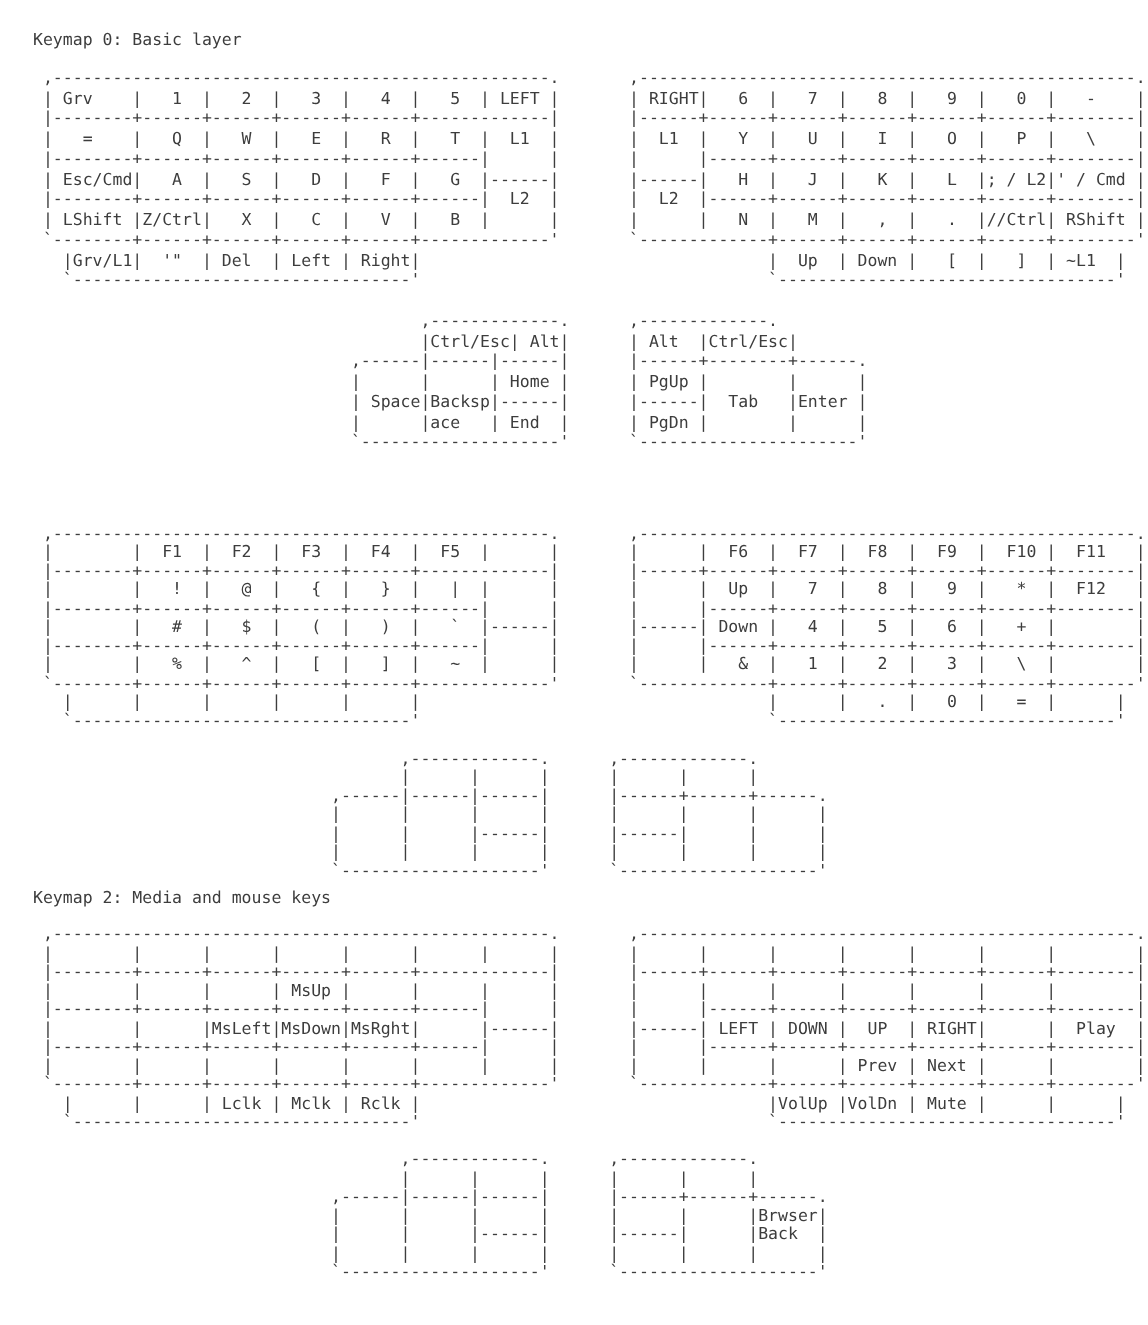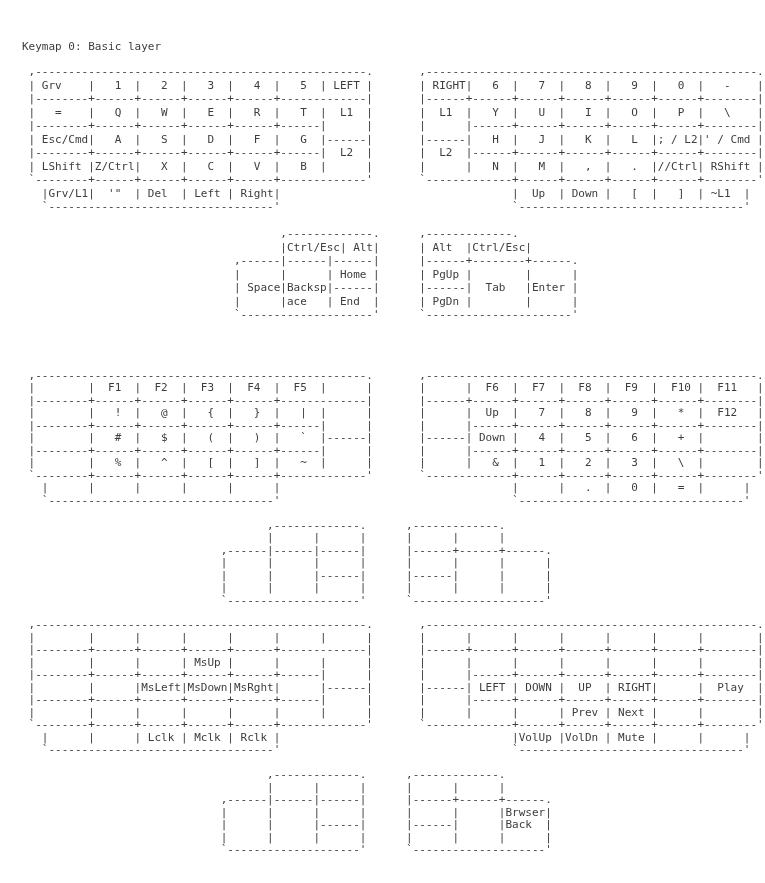--- a/index.html
+++ b/index.html
@@ -15,21 +15,20 @@
     overflow: hidden;
     font-family: "DejaVu Sans Mono", "Liberation Mono", monospace;
     color: #3d3d3d;
   }
   .km-section { margin: 0; }
   .km-title {
     font-size: 11px;
     line-height: 13px;
     white-space: pre;
     font-weight: normal;
-    margin-top: 20px;
   }
   pre.km-art {
     margin: 12px 0 0 0;
     padding: 0;
     font-family: "DejaVu Sans Mono", "Liberation Mono", monospace;
     font-size: 11px;
     white-space: pre;
   }
   #k0 pre.km-art { line-height: 13.5px; }
   #k1 pre.km-art { line-height: 12.5px; }
@@ -79,20 +78,21 @@
                                      ,-------------.      ,-------------.
                                      |      |      |      |      |      |
                               ,------|------|------|      |------+------+------.
                               |      |      |      |      |      |      |      |
                               |      |      |------|      |------|      |      |
                               |      |      |      |      |      |      |      |
                               `--------------------'      `--------------------'</pre>
 </div>
 
 <div class="km-section" id="k2">
+  <div class="km-title">Keymap 2: Media and mouse keys</div>
   <pre class="km-art"> ,--------------------------------------------------.       ,--------------------------------------------------.
  |        |      |      |      |      |      |      |       |      |      |      |      |      |      |        |
  |--------+------+------+------+------+-------------|       |------+------+------+------+------+------+--------|
  |        |      |      | MsUp |      |      |      |       |      |      |      |      |      |      |        |
  |--------+------+------+------+------+------|      |       |      |------+------+------+------+------+--------|
  |        |      |MsLeft|MsDown|MsRght|      |------|       |------| LEFT | DOWN |  UP  | RIGHT|      |  Play  |
  |--------+------+------+------+------+------|      |       |      |------+------+------+------+------+--------|
  |        |      |      |      |      |      |      |       |      |      |      | Prev | Next |      |        |
  `--------+------+------+------+------+-------------'       `-------------+------+------+------+------+--------'
    |      |      | Lclk | Mclk | Rclk |                                   |VolUp |VolDn | Mute |      |      |

